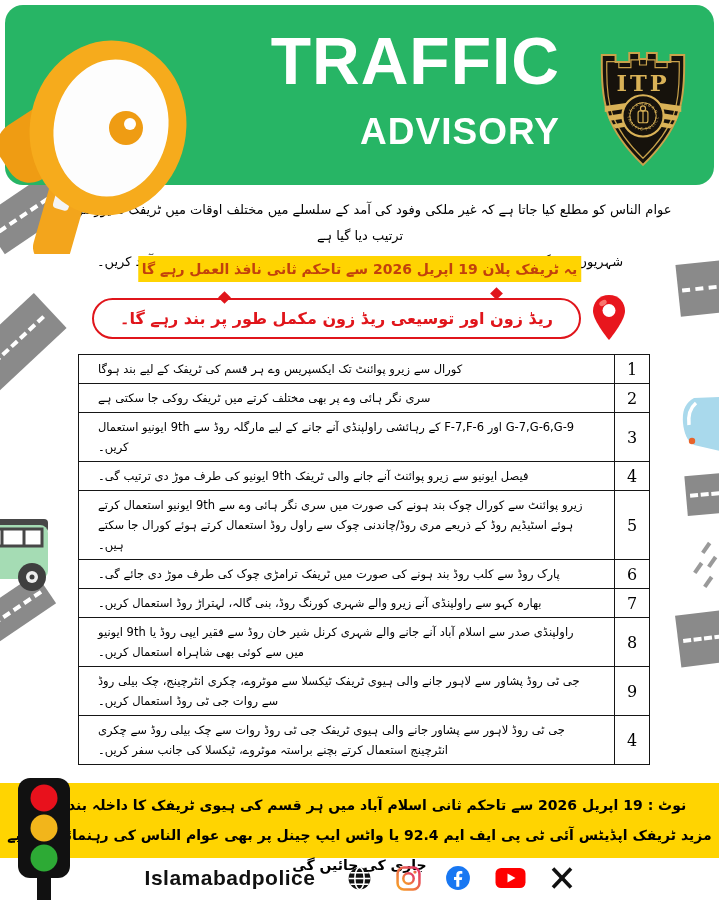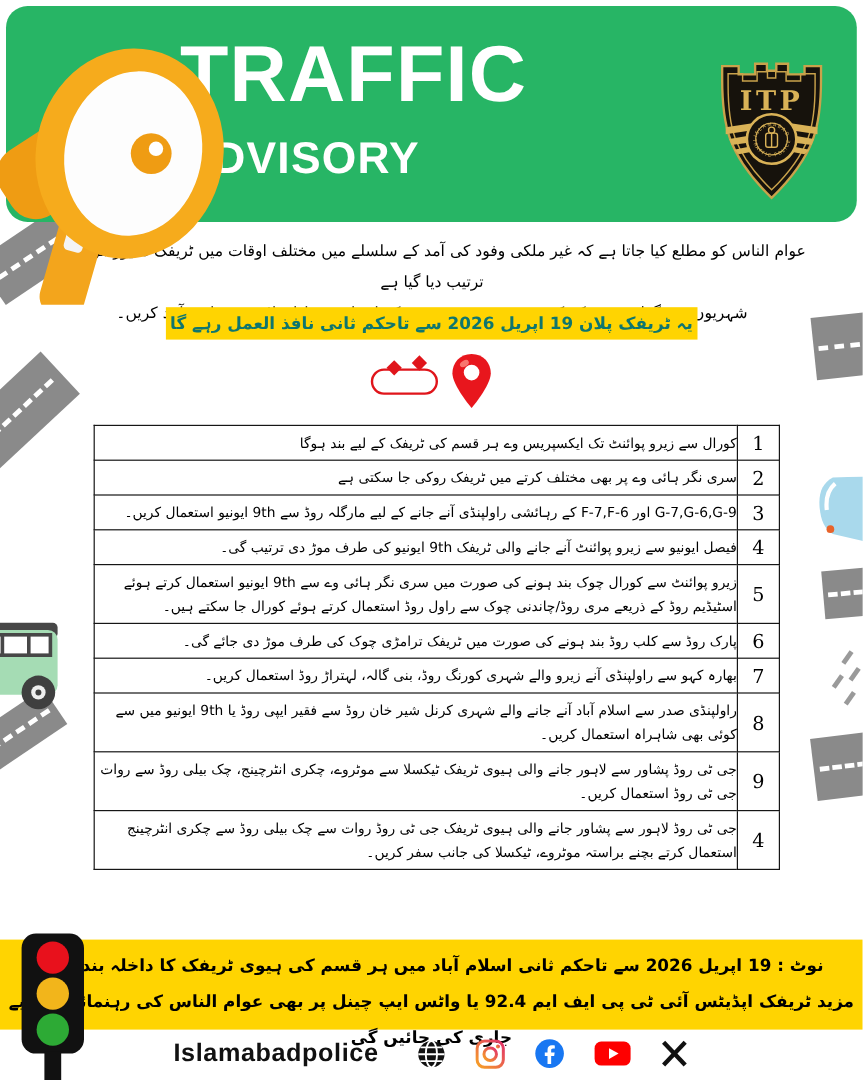--- a/index.html
+++ b/index.html
@@ -2,50 +2,50 @@
 <html lang="en"><head>
 <meta charset="utf-8">
 <style>
   html,body{margin:0;padding:0;background:#fff;}
   .poster{position:relative;width:719px;height:900px;background:#fff;overflow:hidden;
           font-family:"DejaVu Sans",sans-serif;}
   .abs{position:absolute;}
 
   
   .header{left:5px;top:5px;width:709px;height:180px;background:#27b565;border-radius:18px;z-index:1;}
-  .title{left:150px;top:20px;width:410px;text-align:left;color:#fff;z-index:2;
+  .title{left:150px;top:20px;width:410px;text-align:right;color:#fff;z-index:2;
          font-family:"Liberation Sans",sans-serif;font-weight:bold;}
   .title .l1{font-size:66px;line-height:82px;letter-spacing:1px;}
   .title .l2{font-size:37px;line-height:60px;letter-spacing:1px;}
   .logo{left:592px;top:46px;z-index:2;}
   .megaphone{left:-10px;top:16px;z-index:3;}
 
   
   .intro{top:197px;left:45px;width:630px;text-align:center;direction:rtl;color:#000;
          font-size:13px;line-height:26px;z-index:2;}
 
   .highlight{top:256px;left:50%;transform:translateX(-50%);background:#ffd401;
-             color:#0f766e;font-weight:bold;font-size:14px;padding:5px 4px;direction:rtl;
+             color:#c2410c;font-weight:bold;font-size:14px;padding:5px 4px;direction:rtl;
              white-space:nowrap;z-index:2;}
 
   
   .red-row{top:293px;left:0;width:719px;display:flex;justify-content:center;align-items:center;gap:10px;z-index:2;}
   .red-box{position:relative;border:2.5px solid #e0151b;border-radius:28px;color:#e0151b;
            font-weight:bold;font-size:16px;padding:9px 26px;direction:rtl;white-space:nowrap;}
   .spark{position:absolute;width:9px;height:9px;background:#e0151b;transform:rotate(45deg);}
   .spark.s1{top:-7px;left:26%;}
   .spark.s2{top:-11px;right:16%;}
 
   
   .advisory-table{position:absolute;top:354px;left:78px;width:572px;border-collapse:collapse;z-index:2;}
   .advisory-table td{border:1.6px solid #161616;}
   .advisory-table td.num{width:30px;text-align:center;font-family:"DejaVu Serif",serif;
                          font-size:16px;padding:2px;}
-  .advisory-table td.txt{text-align:right;direction:rtl;font-size:11.5px;line-height:20px;
-                         padding:4px 0;color:#000;}
+  .advisory-table td.txt{text-align:left;direction:rtl;font-size:11.5px;line-height:20px;
+                         padding:4px 19px;color:#000;}
 
   
   .note-band{top:783px;left:0;width:719px;height:75px;background:#ffd401;z-index:2;}
   .note-inner{width:100%;text-align:center;direction:rtl;font-weight:bold;font-size:14px;
               line-height:30px;padding-top:7px;color:#000;}
 
   
   .footer{top:860px;left:0;width:719px;height:36px;display:flex;justify-content:center;
           align-items:center;gap:24px;z-index:3;}
   .handle{font-family:"Liberation Sans",sans-serif;font-weight:bold;font-size:21px;
@@ -160,20 +160,21 @@
     <div>عوام الناس کو مطلع کیا جاتا ہے کہ غیر ملکی وفود کی آمد کے سلسلے میں مختلف اوقات میں ٹریفک ڈائیورشن پلان ترتیب دیا گیا ہے</div>
     <div>شہریوں سے گزارش ہے کہ کسی بھی دقت سے بچنے کے لیے اس متبادل پلان پر عمل درآمد کریں۔</div>
   </div>
 
   <div class="abs highlight" lang="ur">یہ ٹریفک پلان 19 اپریل 2026 سے تاحکم ثانی نافذ العمل رہے گا</div>
 
   <div class="abs red-row">
     <div class="red-box" lang="ur">
       <span class="spark s1"></span>
       <span class="spark s2"></span>
+      <span>ریڈ زون اور توسیعی ریڈ زون مکمل طور پر بند رہے گا۔</span>
     </div>
     <svg width="36" height="50" viewBox="0 0 36 50">
       <path d="M18 2 C8 2 2 9.5 2 18 C2 28 18 47 18 47 C18 47 34 28 34 18 C34 9.5 28 2 18 2 Z" fill="#e8161d"></path>
       <circle cx="18" cy="17.5" r="6.5" fill="#ffffff"></circle>
       <ellipse cx="12" cy="10" rx="4" ry="2.5" fill="#f8766f" transform="rotate(-30 12 10)"></ellipse>
     </svg>
   </div>
 
   <table class="advisory-table" dir="rtl" lang="ur">
     <tbody>

